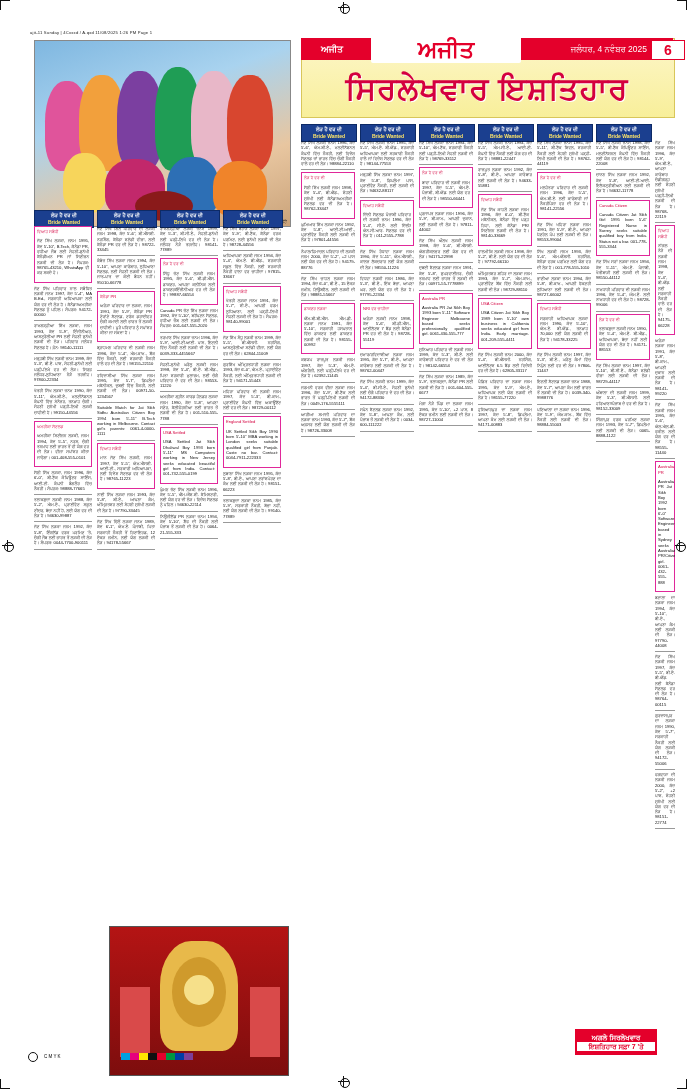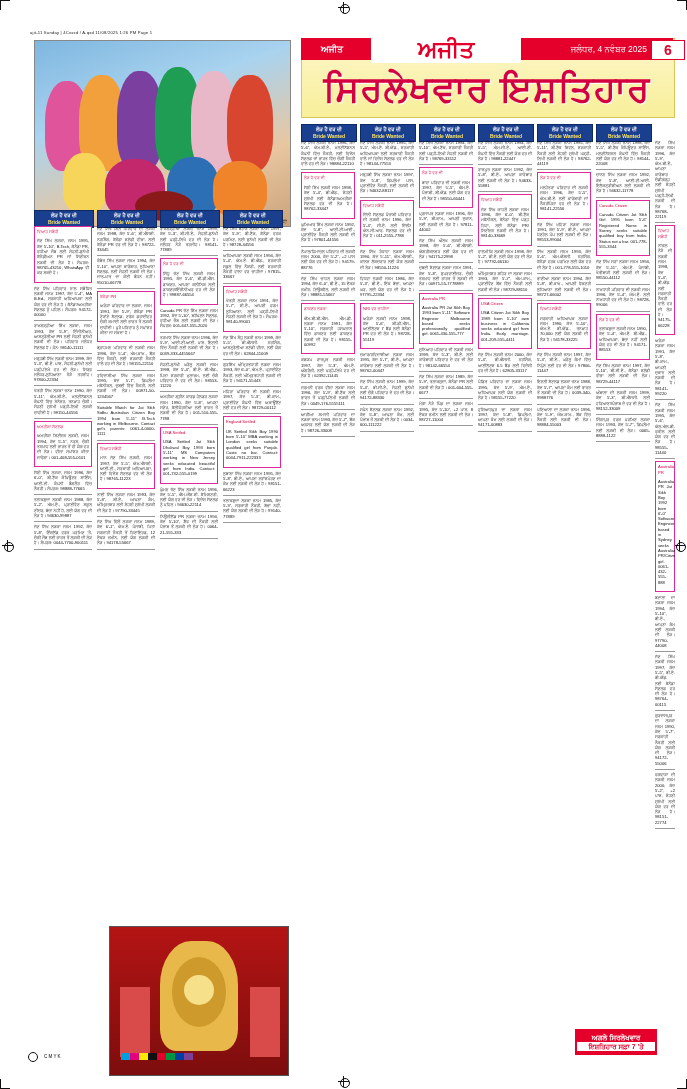--- a/index.html
+++ b/index.html
@@ -48,21 +48,21 @@
   }
   .mast-pageno{
     position:absolute;right:4px;top:2px;width:32px;height:18px;
     background:#fff;color:#e4002b;font-size:14px;font-weight:bold;
     display:flex;align-items:center;justify-content:center;
     border:1px solid #e4002b;
   }
   .mast-title{
     position:absolute;left:0;top:24px;width:372px;height:54px;
     display:flex;align-items:center;justify-content:center;
-    color:#d4003f;font-size:36px;font-weight:bold;letter-spacing:1px;
+    color:#d4003f;font-size:31px;font-weight:bold;letter-spacing:1px;
     text-shadow:1px 1px 0 #fff;
   }
   
   .photo-main{
     position:absolute;left:20px;top:26px;width:255px;height:185px;
     background:linear-gradient(160deg,#7fb7e0 0%,#a9d3ef 35%,#e8c6a0 70%,#caa37a 100%);
     border:1px solid #888;overflow:hidden;
   }
   .pm-fig{position:absolute;border-radius:45% 45% 35% 35%;}
   .photo-caption{

